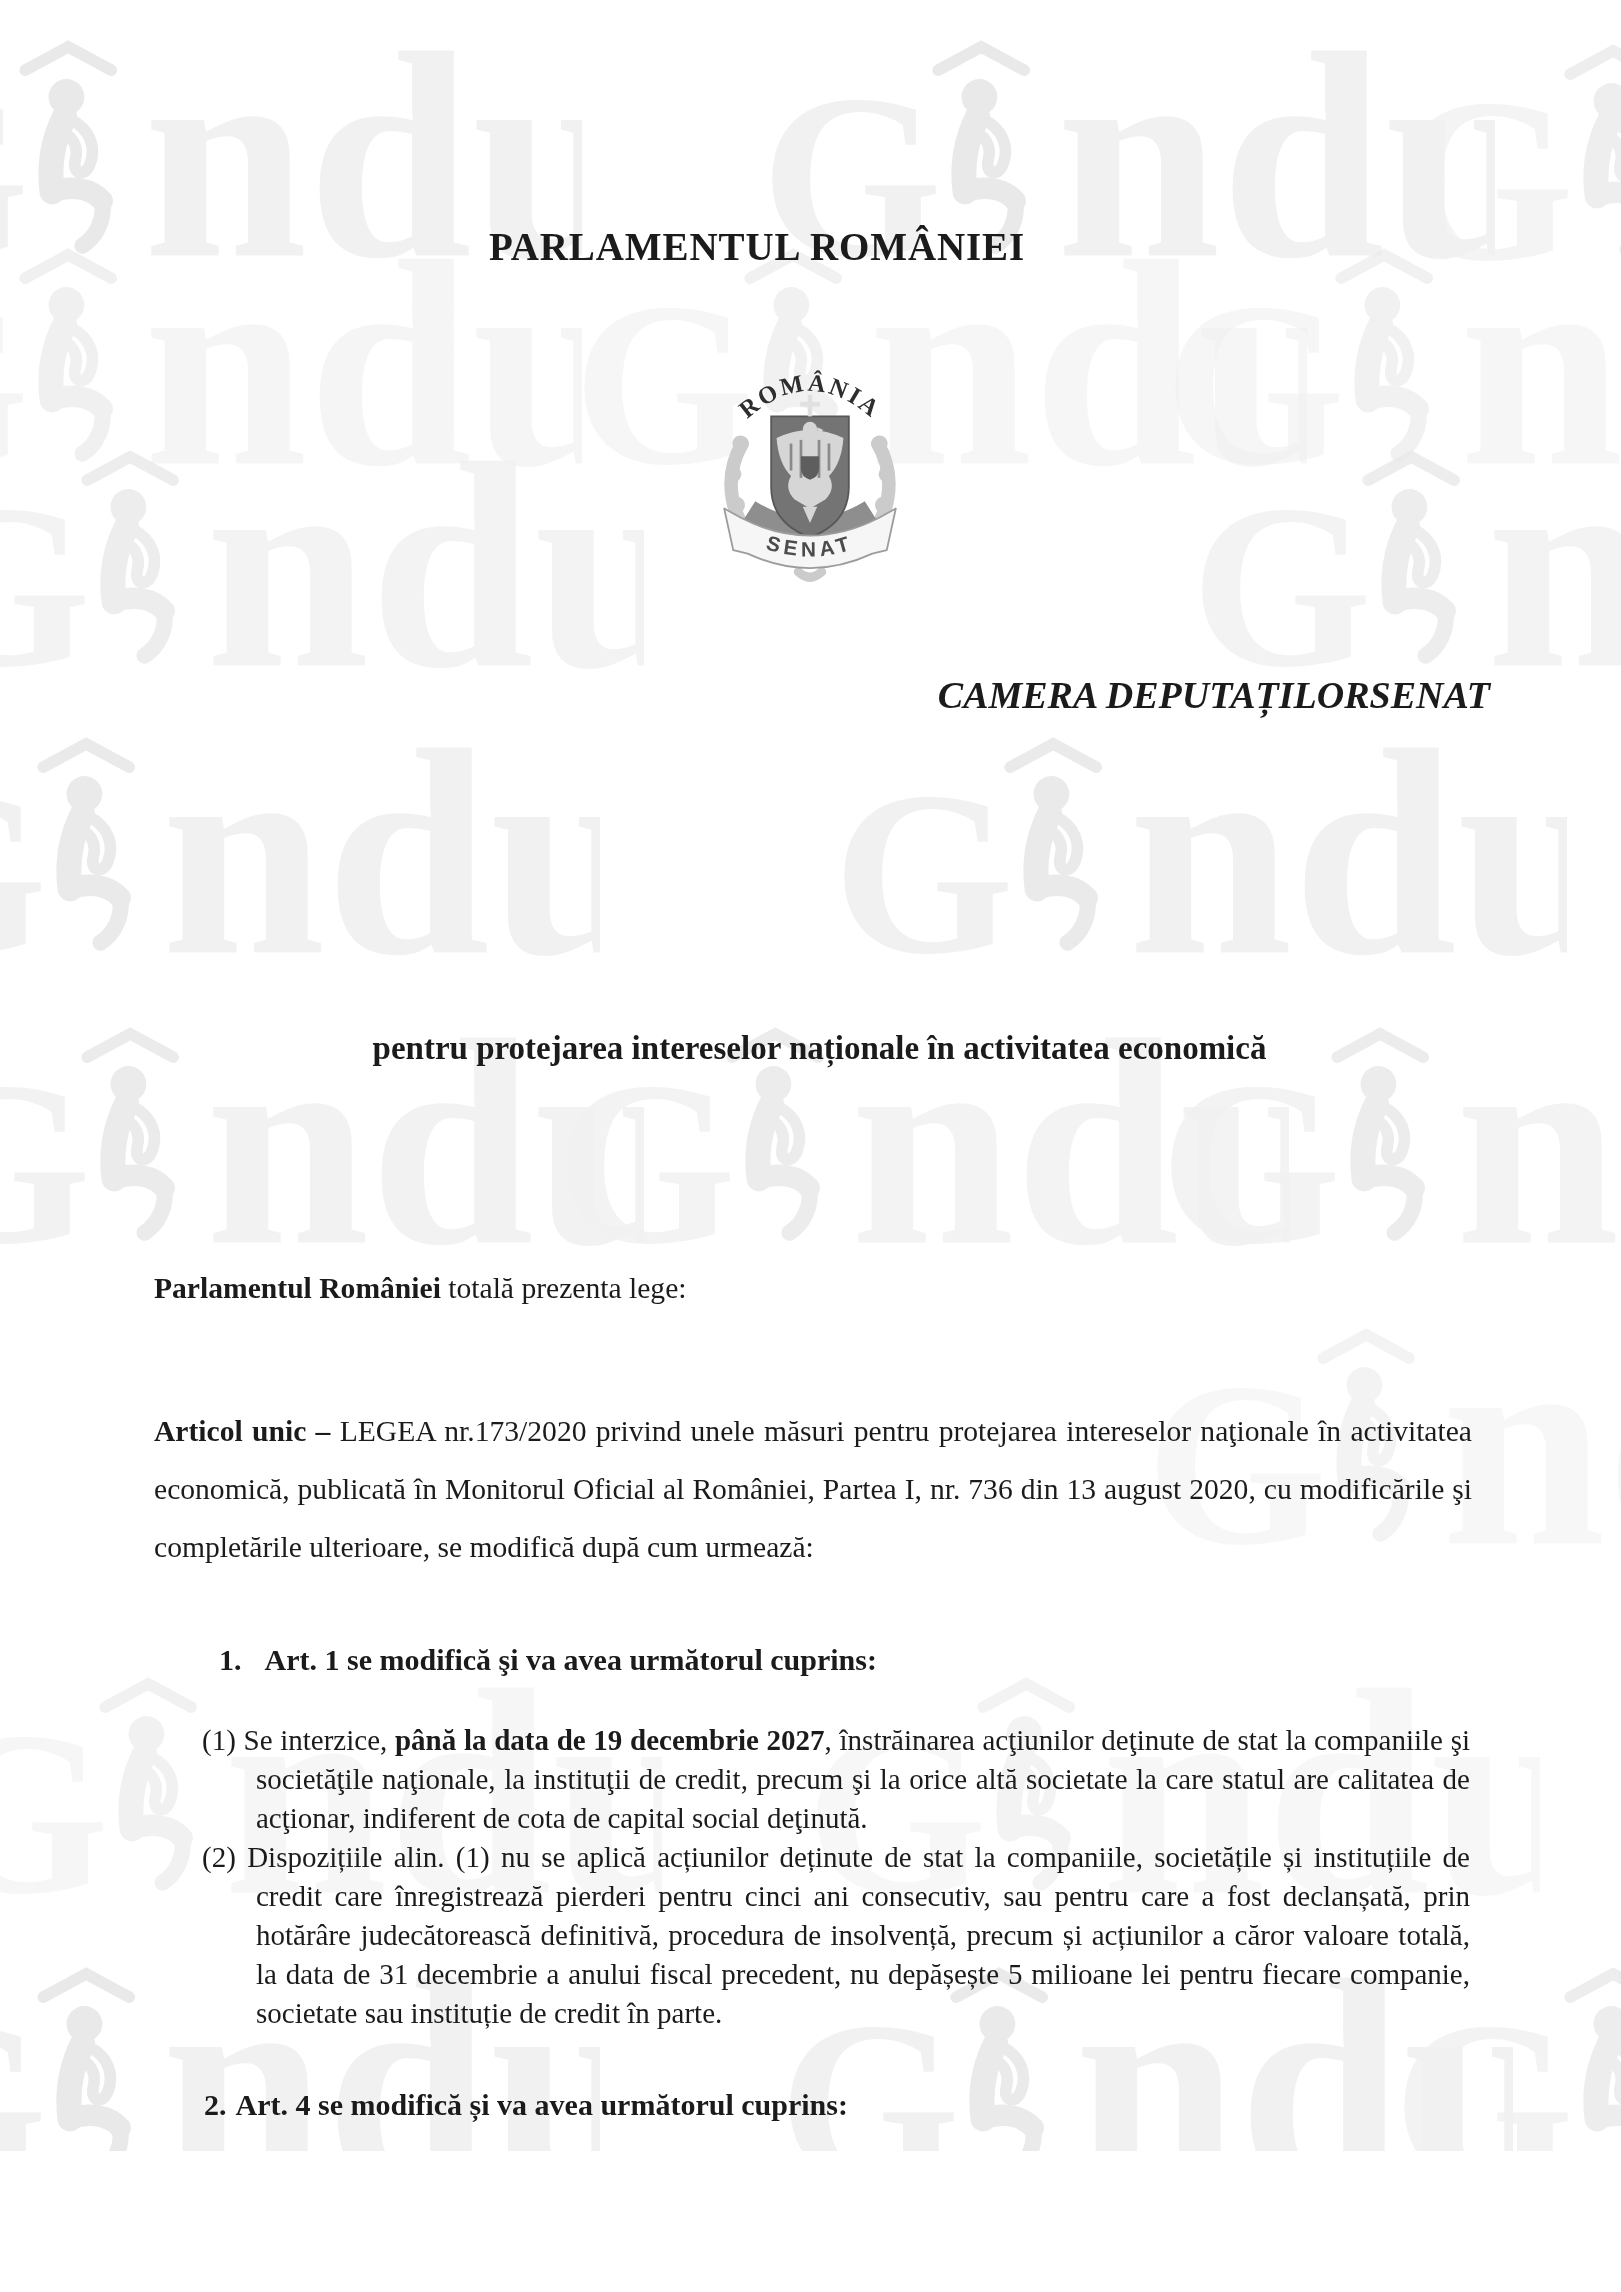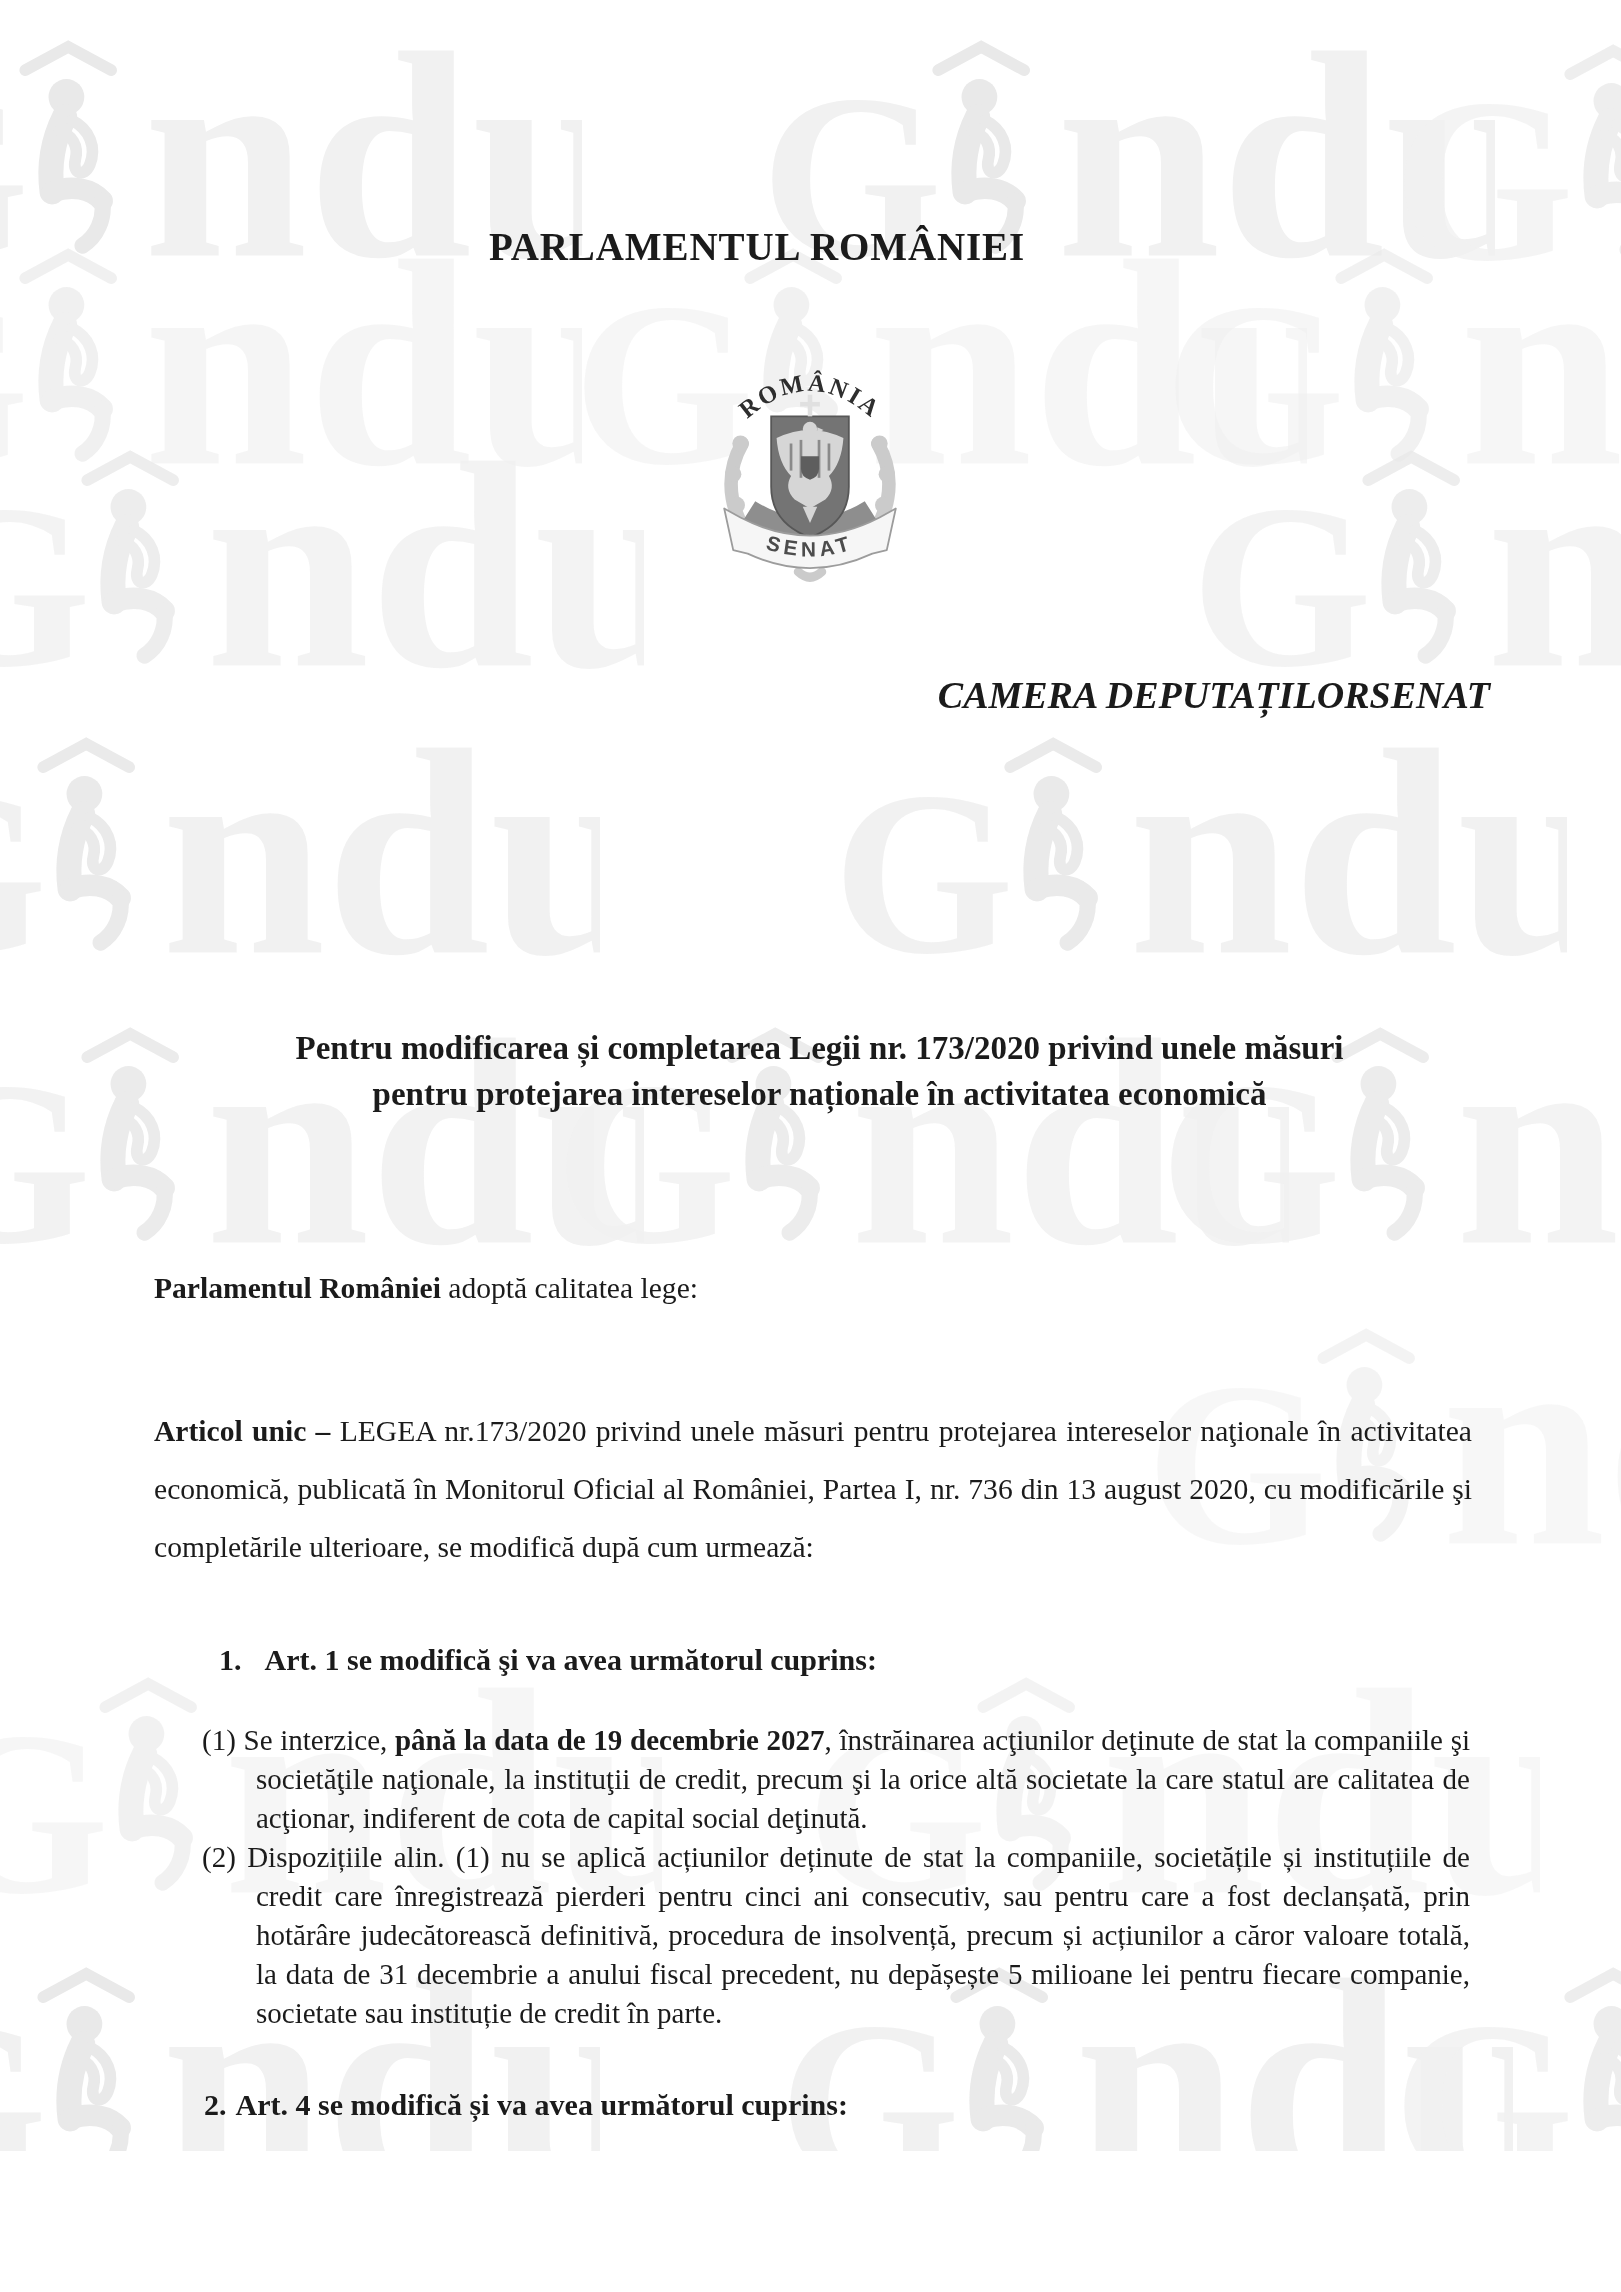--- a/index.html
+++ b/index.html
@@ -175,26 +175,25 @@
     </g>
   </svg>
 
   <div class="layer chambers">
     <span>CAMERA DEPUTAȚILOR</span>
     <span>SENAT</span>
   </div>
 
 
   <div class="layer law-subtitle">
-    <div>Pentru modificarea și completarea Legii nr. 173/2020 privind unele măsuri</div>
     <div>pentru protejarea intereselor naționale în activitatea economică</div>
   </div>
 
   <div class="layer enactment">
-    <span class="b">Parlamentul României</span><span> adoptă calitatea lege:</span>
+    <span class="b">Parlamentul României</span><span> totală prezenta lege:</span>
   </div>
 
   <div class="layer article-unic">
     <span class="b">Articol unic –</span><span> LEGEA nr.173/2020 privind unele măsuri pentru protejarea intereselor naţionale în activitatea economică, publicată în Monitorul Oficial al României, Partea I, nr. 736 din 13 august 2020, cu modificările şi completările ulterioare, se modifică după cum urmează:</span>
   </div>
 
   <div class="layer item-heading item1-heading">
     <span class="num">1.</span><span>Art. 1 se modifică şi va avea următorul cuprins:</span>
   </div>
 

